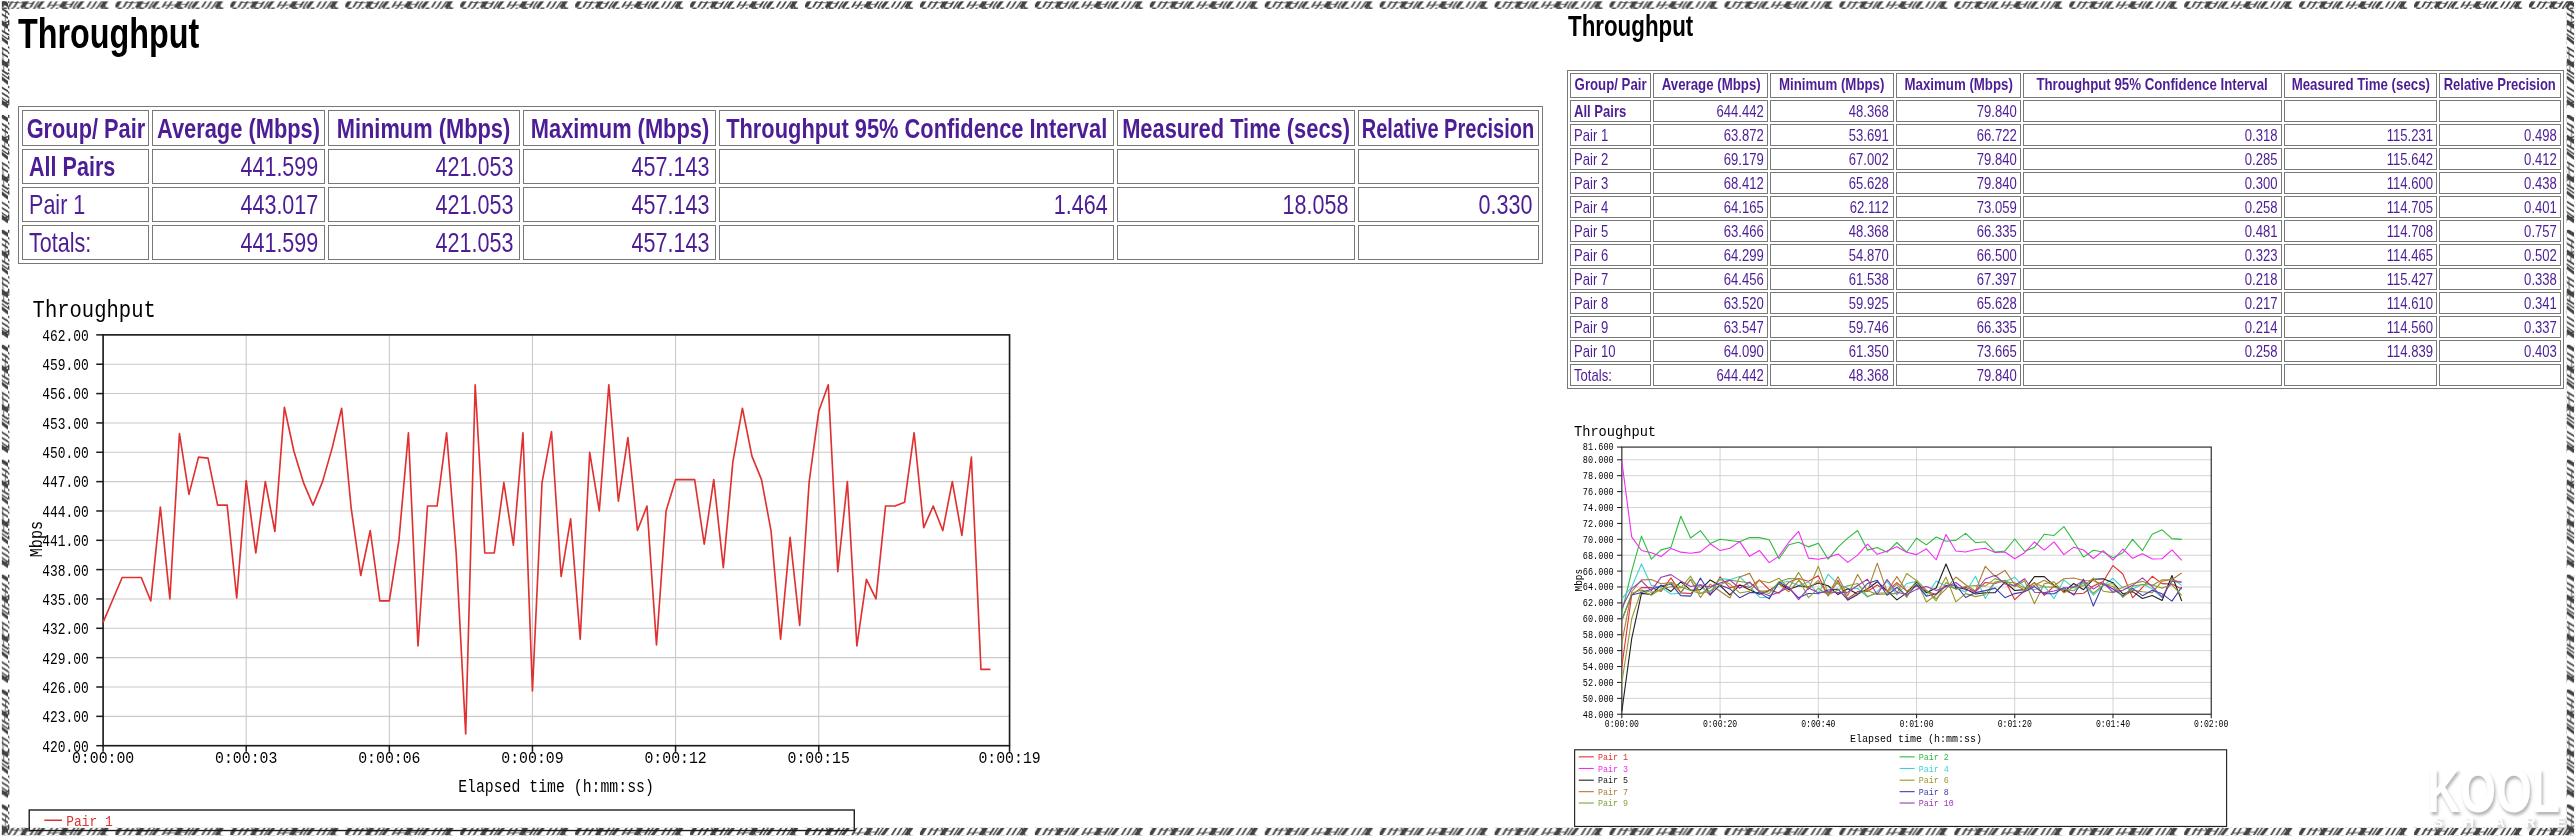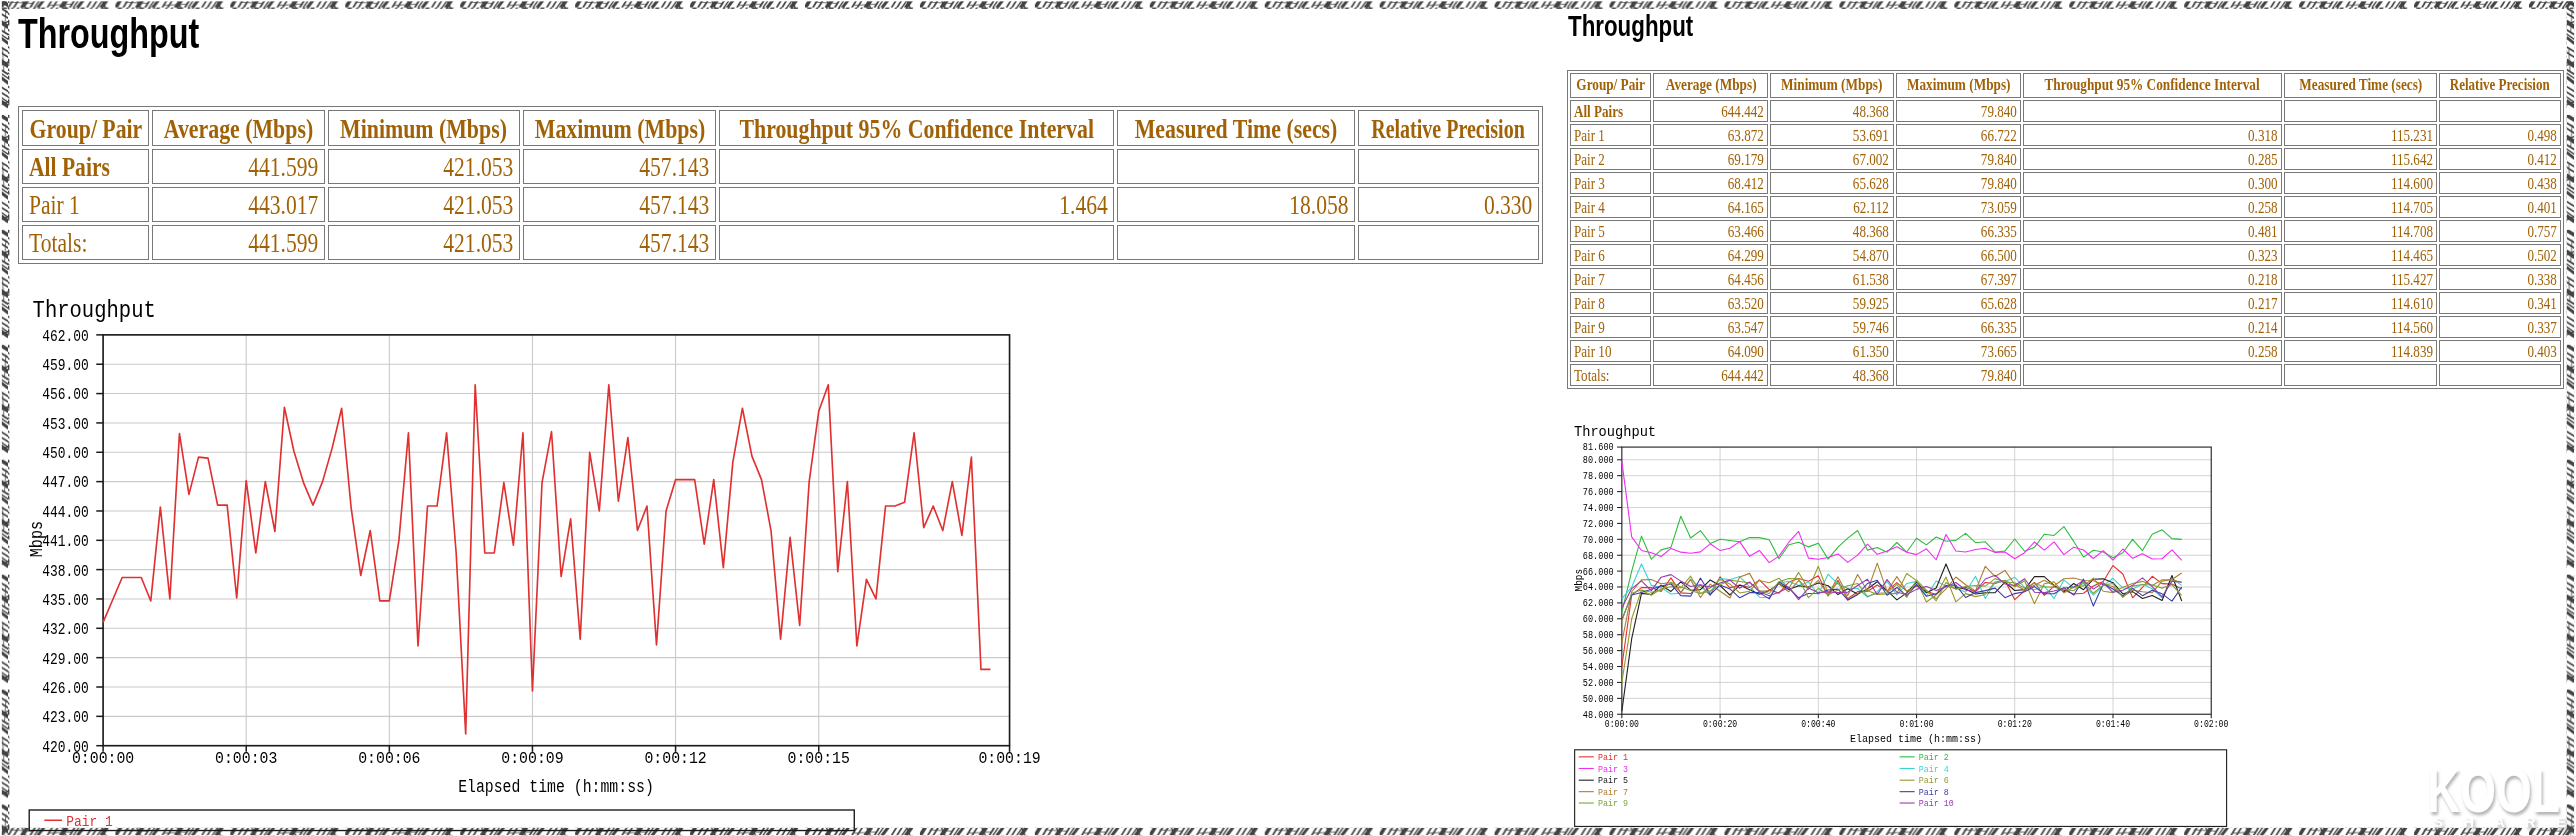--- a/index.html
+++ b/index.html
@@ -5,21 +5,21 @@
 #page{position:relative;width:2576px;height:836px;background:#fff;overflow:hidden;
   font-family:"Liberation Sans",sans-serif;}
 .sx,.sxr,.sxc{display:inline-block;transform:scaleX(0.77);transform-origin:0 50%;white-space:nowrap;}
 td .sx,td .sxr,th .sxc{width:129.87%;}
 td .sx,th .sx{text-align:left;}
 td .sxr{text-align:right;}
 th .sxc{text-align:center;}
 h1{position:absolute;margin:0;font-weight:bold;color:#000;}
 #h1L{left:18px;top:9.6px;font-size:42px;}
 #h1R{left:1568px;top:9.6px;font-size:29px;}
-table{position:absolute;border-collapse:separate;table-layout:fixed;color:#a16207;font-family:Liberation Serif, serif;}
+table{position:absolute;border-collapse:separate;table-layout:fixed;color:#4c1d95;}
 td,th{box-sizing:border-box;border:1.4px solid #787878;background:#fff;overflow:hidden;
   font-weight:normal;text-align:left;vertical-align:middle;}
 th{font-weight:bold;text-align:center;}
 .ar{text-align:right;}
 .tl{left:18px;top:106px;width:1525px;border:1.4px solid #787878;border-spacing:3.4px;font-size:28px;}
 .tl td{height:35px;padding:0 5.5px;line-height:31.5px;}
 .tl th{height:36px;padding:0 2.7px;line-height:33px;}
 .tr2{left:1567px;top:70px;width:997px;border:1.4px solid #787878;border-spacing:2.7px;font-size:17px;}
 .tr2 td{height:22px;padding:0 3.4px;line-height:19px;}
 .tr2 th{height:25px;padding:0 2.1px;line-height:22.6px;}

